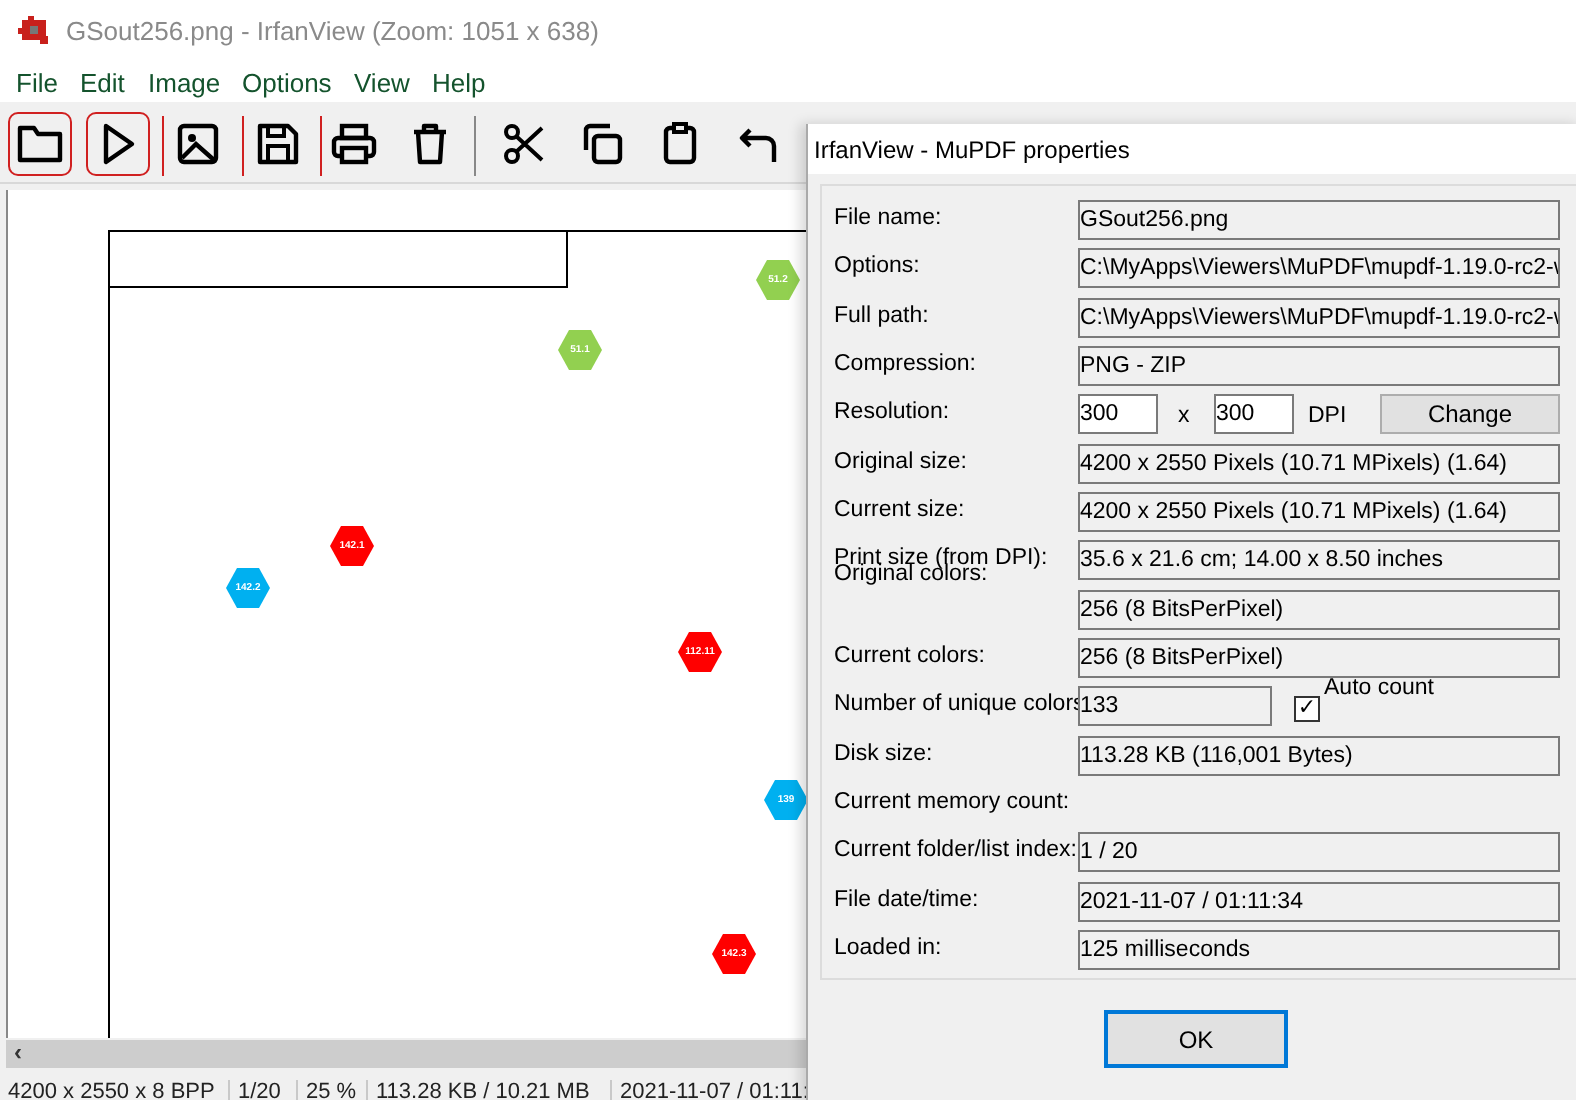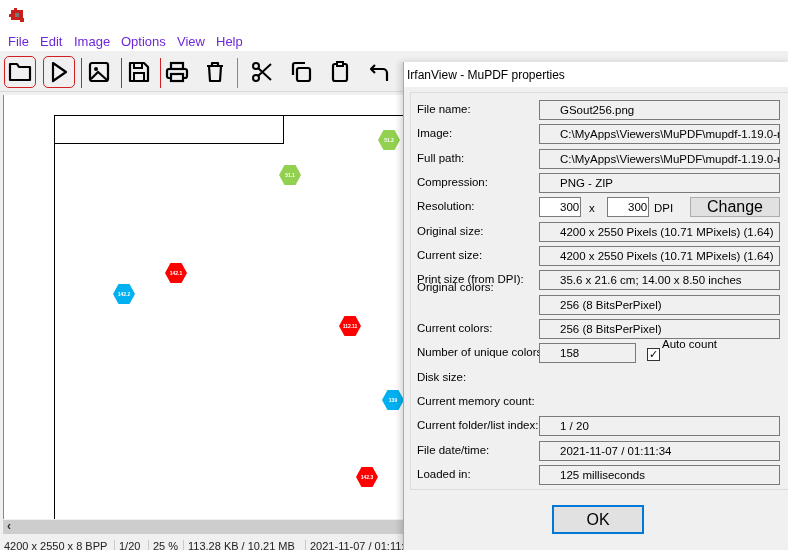--- a/index.html
+++ b/index.html
@@ -3,57 +3,58 @@
 <meta charset="utf-8">
 <style>
   * { box-sizing: border-box; margin: 0; padding: 0; }
   html, body { width: 788px; height: 550px; overflow: hidden; background: #f0f0f0; font-family: "Liberation Sans", sans-serif; font-size: 12px; color: #000; }
   .abs { position: absolute; }
   
   #titlebar { left: 0; top: 0; width: 788px; height: 31px; background: #fff; }
   #app-icon { left: 9px; top: 7px; width: 16px; height: 16px; }
   #title-text { left: 33px; top: 8px; color: #8a8a8a; font-size: 13px; }
   #menubar { left: 0; top: 31px; width: 788px; height: 20px; background: #fff; }
-  .menu-item { position: absolute; top: 3px; font-size: 13px; color: #6d28d9; cursor: default; }
+  .menu-item { position: absolute; top: 3px; font-size: 13px; color: #14532d; cursor: default; }
   #toolbar { left: 0; top: 52px; width: 788px; height: 40px; background: #f0f0f0; border-bottom: 1px solid #d8d8d8; }
   .tb-btn { position: absolute; top: 4px; width: 32px; height: 32px; border-radius: 5px; display: flex; align-items: center; justify-content: center; }
   .tb-btn.hl { border: 1px solid #d02020; }
   .tb-sep { position: absolute; top: 6px; width: 1px; height: 30px; background: #d02020; }
   .tb-sep.grey { background: #888; }
   #canvas { left: 3px; top: 95px; width: 402px; height: 424px; background: #fff; border-left: 1px solid #888; overflow: hidden; }
   #hscroll { left: 3px; top: 520px; width: 402px; height: 14px; background: #cdcdcd; }
   #hscroll .arrow { position: absolute; left: 4px; top: -1px; font-size: 12px; color: #333; font-weight: bold; }
   #statusbar { left: 0; top: 536px; width: 405px; height: 14px; background: #f0f0f0; font-size: 11px; color: #222; white-space: nowrap; overflow: hidden; }
   .sb-cell { position: absolute; top: 4px; padding-left: 4px; border-left: 1px solid #c9c9c9; height: 14px; }
   .hex { position: absolute; width: 22px; height: 20px; clip-path: polygon(25% 0, 75% 0, 100% 50%, 75% 100%, 25% 100%, 0 50%); color: #fff; font-size: 5px; font-weight: bold; display: flex; align-items: center; justify-content: center; }
   
   #dialog { left: 403px; top: 62px; width: 388px; height: 490px; background: #f0f0f0; border-left: 1px solid #aaa; box-shadow: -3px 0 6px rgba(0,0,0,0.15); }
   #dlg-title { position: absolute; left: 0; top: 0; width: 100%; height: 25px; background: #fff; }
   #dlg-title span { position: absolute; left: 3px; top: 6px; font-size: 12px; }
   #group { position: absolute; left: 6px; top: 30px; width: 380px; height: 398px; border: 1px solid #dcdcdc; }
   .row-label { position: absolute; left: 13px; font-size: 11.5px; white-space: nowrap; }
-  .field { position: absolute; left: 135px; width: 241px; height: 20px; border: 1px solid #7a7a7a; background: #f0f0f0; font-size: 11.5px; padding: 3px 20px; white-space: nowrap; overflow: hidden; }
+  .field { position: absolute; left: 135px; width: 241px; height: 20px; border: 1px solid #7a7a7a; background: #f0f0f0; font-size: 11.5px; padding: 3px 0; white-space: nowrap; overflow: hidden; }
   .field.white { background: #fff; }
-  .btn { position: absolute; background: #e1e1e1; border: 1px solid #adadad; font-size: 16px; display: flex; align-items: center; justify-content: center; cursor: default; }
+  .btn { position: absolute; background: #e1e1e1; border: 1px solid #adadad; font-size: 12px; display: flex; align-items: center; justify-content: center; cursor: default; }
   #ok-btn { border: 2px solid #0078d7; }
   .checkbox { position: absolute; width: 13px; height: 13px; border: 1px solid #333; background: #fff; font-size: 11px; line-height: 11px; text-align: center; }
 </style>
 </head>
 <body>
 
 <div id="titlebar" class="abs">
   <div id="app-icon" class="abs">
     <svg width="16" height="16" viewBox="0 0 16 16">
         <rect x="2" y="3" width="12" height="10" fill="#c8201c"></rect>
         <rect x="5" y="1" width="3" height="4" fill="#c8201c"></rect>
         <rect x="0" y="7" width="4" height="3" fill="#c8201c"></rect>
         <rect x="11" y="11" width="4" height="4" fill="#c8201c"></rect>
         <rect x="6" y="6" width="4" height="4" fill="#777"></rect>
       </svg>
   </div>
+  <div id="title-text" class="abs">GSout256.png - IrfanView (Zoom: 1051 x 638)</div>
 </div>
 
 <div id="menubar" class="abs">
   <span class="menu-item" style="left:8px">File</span>
   <span class="menu-item" style="left:40px">Edit</span>
   <span class="menu-item" style="left:74px">Image</span>
   <span class="menu-item" style="left:121px">Options</span>
   <span class="menu-item" style="left:177px">View</span>
   <span class="menu-item" style="left:216px">Help</span>
 </div>
@@ -151,21 +152,21 @@
 
 <div id="dialog" class="abs">
   <div id="dlg-title">
     <span>IrfanView - MuPDF properties</span>
   </div>
   <div id="group"></div>
 
   <span class="row-label" style="top:41px">File name:</span>
   <div class="field" style="top:38px">GSout256.png</div>
 
-  <span class="row-label" style="top:65px">Image:</span>
+  <span class="row-label" style="top:65px">Options:</span>
   <div class="field" style="top:62px">C:\MyApps\Viewers\MuPDF\mupdf-1.19.0-rc2-wi</div>
 
   <span class="row-label" style="top:90px">Full path:</span>
   <div class="field" style="top:87px">C:\MyApps\Viewers\MuPDF\mupdf-1.19.0-rc2-wi</div>
 
   <span class="row-label" style="top:114px">Compression:</span>
   <div class="field" style="top:111px">PNG - ZIP</div>
 
   <span class="row-label" style="top:138px">Resolution:</span>
   <div class="field white" style="top:135px;width:40px;">300</div>
@@ -183,25 +184,26 @@
   <span class="row-label" style="top:211px">Print size (from DPI):</span>
   <div class="field" style="top:208px">35.6 x 21.6 cm; 14.00 x 8.50 inches</div>
 
   <span class="row-label" style="top:219px">Original colors:</span>
   <div class="field" style="top:233px">256   (8 BitsPerPixel)</div>
 
   <span class="row-label" style="top:260px">Current colors:</span>
   <div class="field" style="top:257px">256   (8 BitsPerPixel)</div>
 
   <span class="row-label" style="top:284px">Number of unique colors:</span>
-  <div class="field" style="top:281px;width:97px;">158</div>
+  <div class="field" style="top:281px;width:97px;">133</div>
   <div class="checkbox" style="left:243px;top:286px;">✓</div>
   <span class="row-label" style="top:276px;left:258px">Auto count</span>
 
   <span class="row-label" style="top:309px">Disk size:</span>
+  <div class="field" style="top:306px">113.28 KB (116,001 Bytes)</div>
 
   <span class="row-label" style="top:333px">Current memory count:</span>
 
   <span class="row-label" style="top:357px">Current folder/list index:</span>
   <div class="field" style="top:354px">1  /  20</div>
 
   <span class="row-label" style="top:382px">File date/time:</span>
   <div class="field" style="top:379px">2021-11-07 / 01:11:34</div>
 
   <span class="row-label" style="top:406px">Loaded in:</span>

